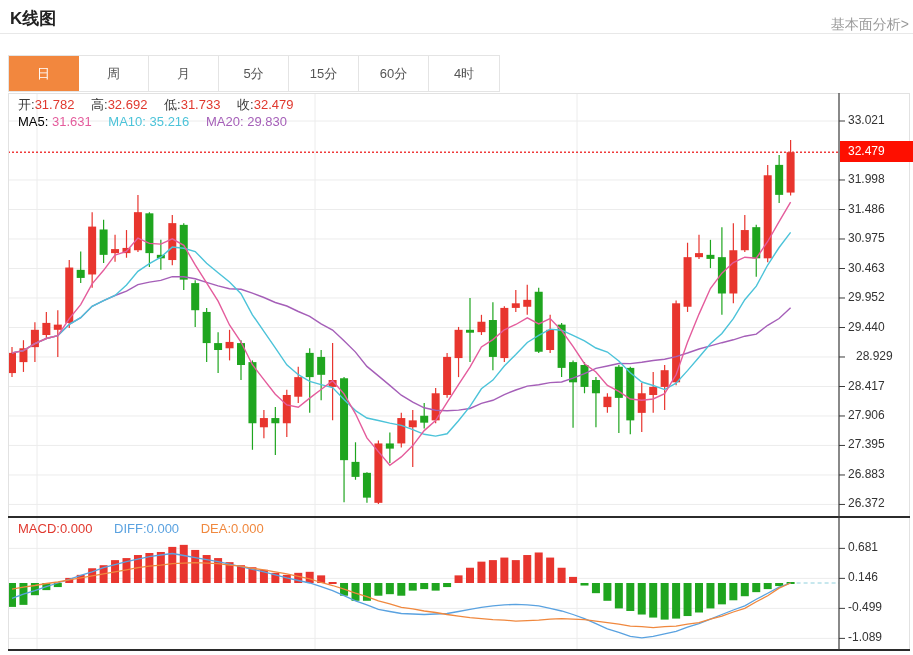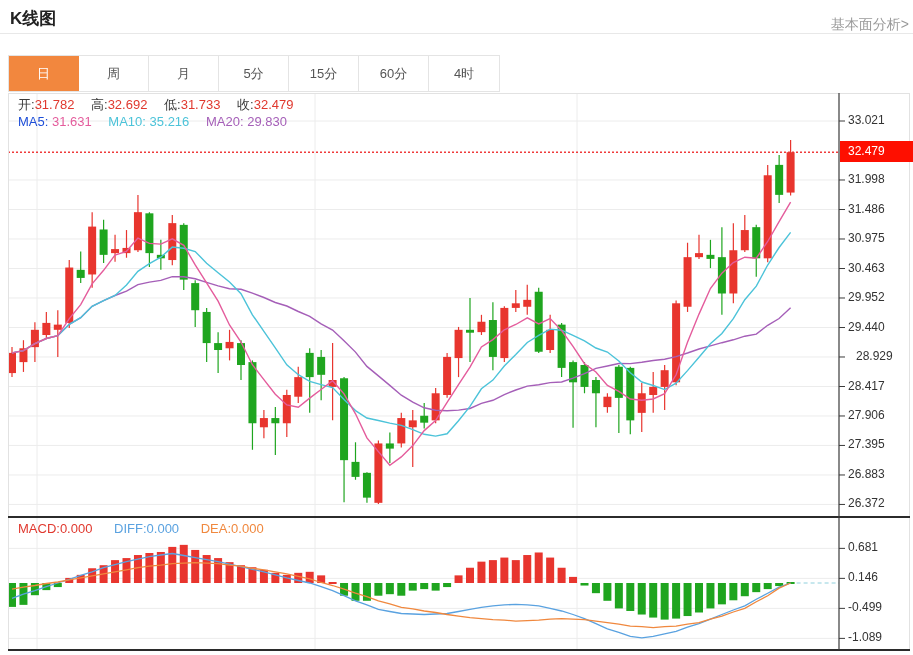--- a/index.html
+++ b/index.html
@@ -314,21 +314,21 @@
   </div>
 
   <div class="overlay">
     <div class="info-row" style="top:96px;">
       <span class="lbl">开:</span><span class="val" id="v-open" style="color: rgb(224, 56, 46);">31.782</span>
       <span class="lbl">高:</span><span class="val" id="v-high" style="color: rgb(224, 56, 46);">32.692</span>
       <span class="lbl">低:</span><span class="val" id="v-low" style="color: rgb(224, 56, 46);">31.733</span>
       <span class="lbl">收:</span><span class="val" id="v-close" style="color: rgb(224, 56, 46);">32.479</span>
     </div>
     <div class="info-row" style="top:114px;">
-      <span id="ma5-l" style="color: #1d4ed8;">MA5:</span>&nbsp;<span class="val" id="ma5-v" style="color: rgb(228, 92, 156);">31.631</span>
+      <span id="ma5-l" style="color: #000000;">MA5:</span>&nbsp;<span class="val" id="ma5-v" style="color: rgb(228, 92, 156);">31.631</span>
       <span id="ma10-l" style="color: rgb(76, 195, 217);">MA10:</span>&nbsp;<span class="val" id="ma10-v" style="color: rgb(76, 195, 217);">35.216</span>
       <span id="ma20-l" style="color: rgb(165, 95, 184);">MA20:</span>&nbsp;<span class="val" id="ma20-v" style="color: rgb(165, 95, 184);">29.830</span>
     </div>
     <div class="info-row" style="top:521px;">
       <span id="macd-l" style="color: rgb(224, 56, 46);">MACD:</span><span class="val" id="macd-v" style="margin-right: 18px; color: rgb(224, 56, 46);">0.000</span>
       <span id="diff-l" style="color: rgb(90, 162, 224);">DIFF:</span><span class="val" id="diff-v" style="margin-right: 18px; color: rgb(90, 162, 224);">0.000</span>
       <span id="dea-l" style="color: rgb(240, 136, 62);">DEA:</span><span class="val" id="dea-v" style="color: rgb(240, 136, 62);">0.000</span>
     </div>
     <div id="price-axis-labels">
         <div class="axis-label" style="left: 848px; top: 113px;">33.021</div>

